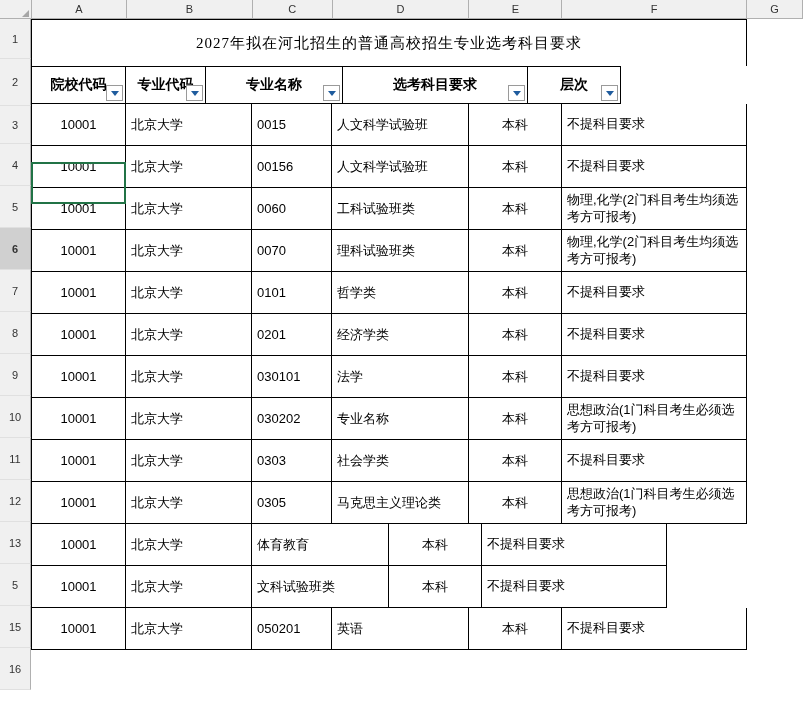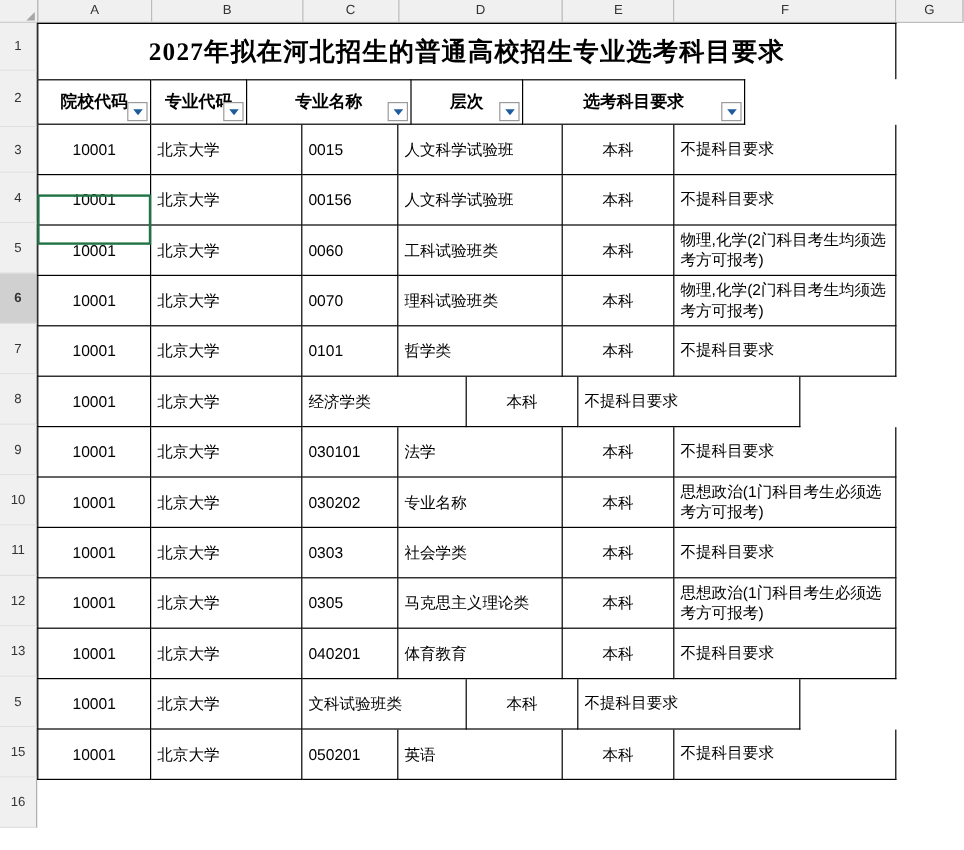--- a/index.html
+++ b/index.html
@@ -115,22 +115,22 @@
     font-weight: bold;
     padding-left: 8px;
     border-right: none;
     border-bottom: none;
   }
 
   
   .row2 { height: 47px; }
   .title-cell {
     font-family: "Liberation Serif", serif;
-    font-size: 21px;
-    font-weight: bold;
+    font-size: 15px;
+    font-weight: normal;
     letter-spacing: 1px;
     justify-content: center;
     border: 1px solid #000000;
     border-bottom: none;
   }
 
   
   .row3 { height: 38px; }
   .hdr {
     font-weight: bold;
@@ -238,32 +238,32 @@
           <span class="filter-btn">
               <span class="arr"></span>
             </span>
         </div>
         <div class="cell hdr" style="width:137px">
           <span>专业名称</span>
           <span class="filter-btn">
               <span class="arr"></span>
             </span>
         </div>
+        <div class="cell hdr" style="width:185px">
+          <span>选考科目要求</span>
+          <span class="filter-btn">
+              <span class="arr"></span>
+            </span>
+        </div>
         <div class="cell hdr" style="width:93px">
           <span>层次</span>
           <span class="filter-btn">
               <span class="arr"></span>
             </span>
         </div>
-        <div class="cell hdr" style="width:185px">
-          <span>选考科目要求</span>
-          <span class="filter-btn">
-              <span class="arr"></span>
-            </span>
-        </div>
         <div class="cell g-col" style="border:none"></div>
       </div>
 
       <div class="row drow">
         <div class="cell first center" style="width:95px">10001</div>
         <div class="cell" style="width:126px">北京大学</div>
         <div class="cell" style="width:80px">0015</div>
         <div class="cell" style="width:137px">人文科学试验班</div>
         <div class="cell center" style="width:93px">本科</div>
         <div class="cell wrap" style="width:185px">不提科目要求</div>
@@ -306,20 +306,21 @@
         <div class="cell" style="width:80px">0101</div>
         <div class="cell" style="width:137px">哲学类</div>
         <div class="cell center" style="width:93px">本科</div>
         <div class="cell wrap" style="width:185px">不提科目要求</div>
         <div class="cell g-col" style="border:none"></div>
       </div>
 
       <div class="row drow">
         <div class="cell first center" style="width:95px">10001</div>
         <div class="cell" style="width:126px">北京大学</div>
+        <div class="cell" style="width:80px">0201</div>
         <div class="cell" style="width:137px">经济学类</div>
         <div class="cell center" style="width:93px">本科</div>
         <div class="cell wrap" style="width:185px">不提科目要求</div>
         <div class="cell g-col" style="border:none"></div>
       </div>
 
       <div class="row drow">
         <div class="cell first center" style="width:95px">10001</div>
         <div class="cell" style="width:126px">北京大学</div>
         <div class="cell" style="width:80px">030101</div>
@@ -355,21 +356,20 @@
         <div class="cell" style="width:80px">0305</div>
         <div class="cell" style="width:137px">马克思主义理论类</div>
         <div class="cell center" style="width:93px">本科</div>
         <div class="cell wrap" style="width:185px">思想政治(1门科目考生必须选考方可报考)</div>
         <div class="cell g-col" style="border:none"></div>
       </div>
 
       <div class="row drow">
         <div class="cell first center" style="width:95px">10001</div>
         <div class="cell" style="width:126px">北京大学</div>
-        <div class="cell" style="width:80px">040201</div>
         <div class="cell" style="width:137px">体育教育</div>
         <div class="cell center" style="width:93px">本科</div>
         <div class="cell wrap" style="width:185px">不提科目要求</div>
         <div class="cell g-col" style="border:none"></div>
       </div>
 
       <div class="row drow">
         <div class="cell first center" style="width:95px">10001</div>
         <div class="cell" style="width:126px">北京大学</div>
         <div class="cell" style="width:137px">文科试验班类</div>

